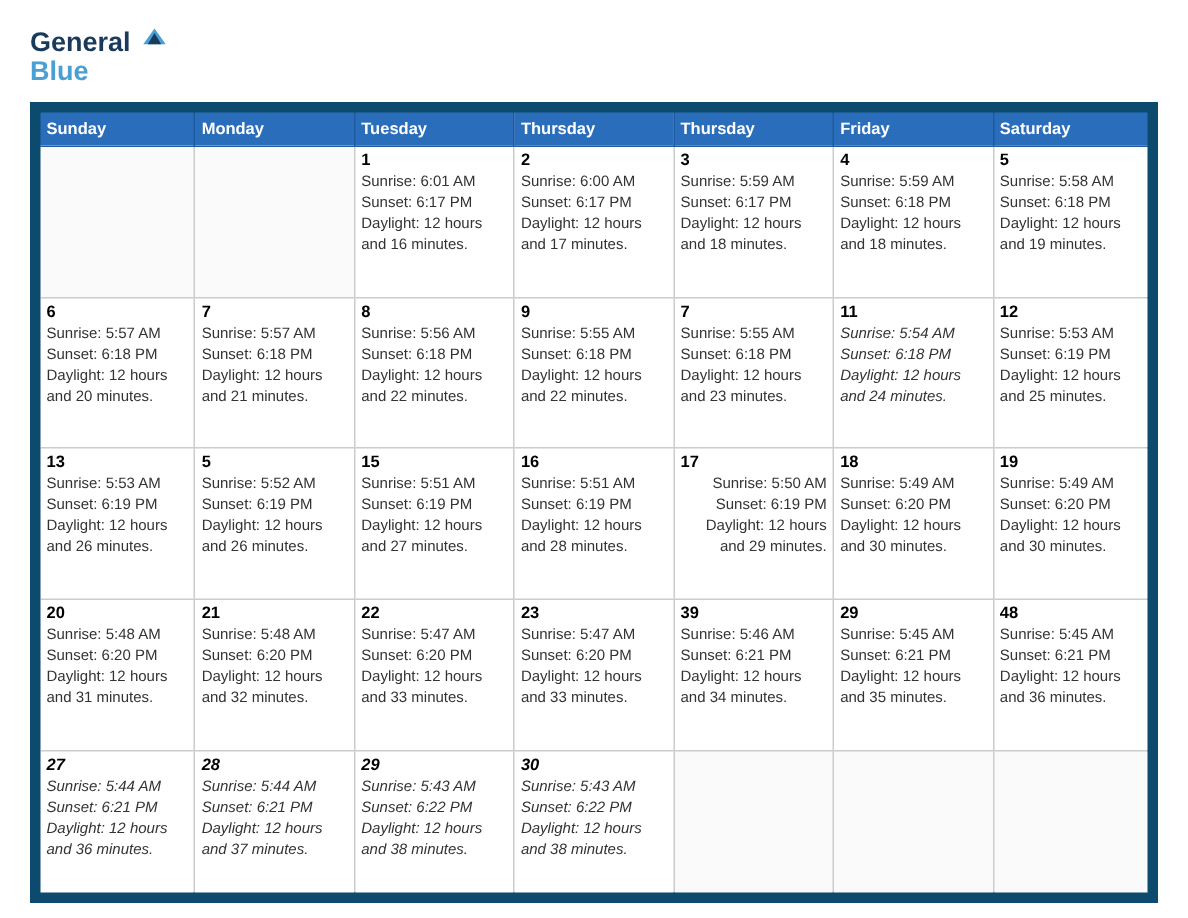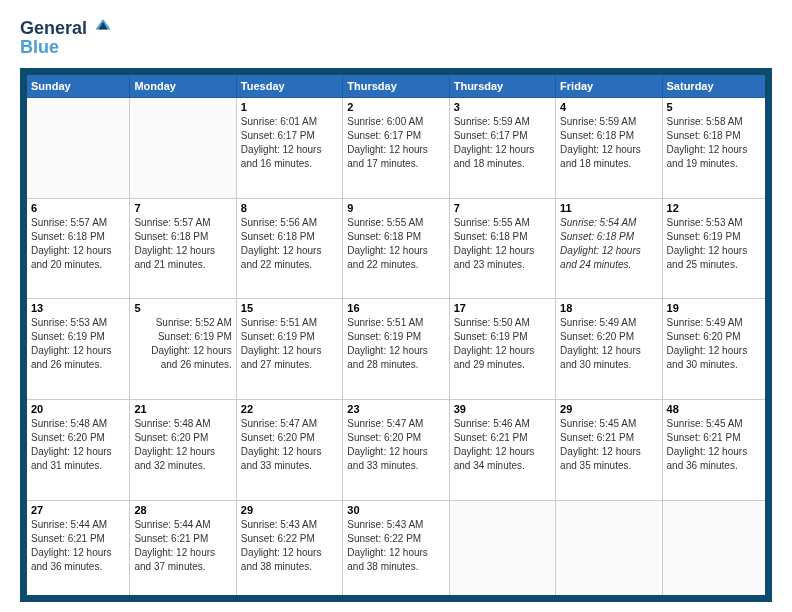--- a/index.html
+++ b/index.html
@@ -81,21 +81,21 @@
       color: #000;
       display: block;
       margin-bottom: 2px;
     }
     .day-info {
       font-size: 10px;
       line-height: 1.4;
       color: #333;
     }
     .empty { background: #fafafa; }
-    tr:last-child td { height: 70px; }
+    tr:last-child td { height: 70px; font-style: italic; }
   </style>
 </head>
 <body>
 
 <div class="page">
   <div class="header">
     <div class="logo">
       <div>
         <div style="display:flex;align-items:center;">
           <span class="logo-text">General
@@ -208,39 +208,39 @@
         </tr>
         <tr>
           <td>
             <span class="day-num">13</span>
             <div class="day-info" style="white-space: pre-line;">Sunrise: 5:53 AM
 Sunset: 6:19 PM
 Daylight: 12 hours and 26 minutes.</div>
           </td>
           <td>
             <span class="day-num">5</span>
-            <div class="day-info" style="white-space: pre-line; text-align: right;">Sunrise: 5:52 AM
+            <div class="day-info" style="white-space: pre-line;">Sunrise: 5:52 AM
 Sunset: 6:19 PM
 Daylight: 12 hours and 26 minutes.</div>
           </td>
           <td>
             <span class="day-num">15</span>
             <div class="day-info" style="white-space: pre-line;">Sunrise: 5:51 AM
 Sunset: 6:19 PM
 Daylight: 12 hours and 27 minutes.</div>
           </td>
           <td>
             <span class="day-num">16</span>
             <div class="day-info" style="white-space: pre-line;">Sunrise: 5:51 AM
 Sunset: 6:19 PM
 Daylight: 12 hours and 28 minutes.</div>
           </td>
           <td>
             <span class="day-num">17</span>
-            <div class="day-info" style="white-space: pre-line;">Sunrise: 5:50 AM
+            <div class="day-info" style="white-space: pre-line; text-align: right;">Sunrise: 5:50 AM
 Sunset: 6:19 PM
 Daylight: 12 hours and 29 minutes.</div>
           </td>
           <td>
             <span class="day-num">18</span>
             <div class="day-info" style="white-space: pre-line;">Sunrise: 5:49 AM
 Sunset: 6:20 PM
 Daylight: 12 hours and 30 minutes.</div>
           </td>
           <td>

